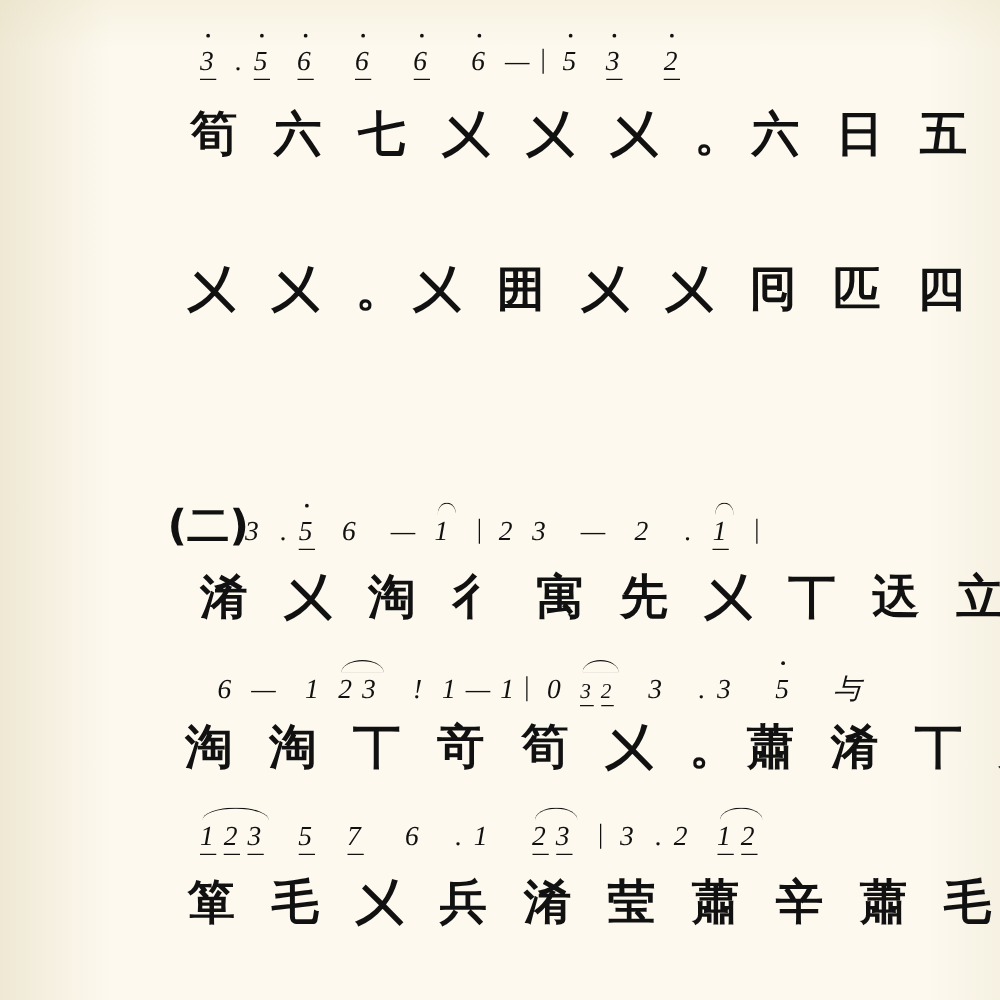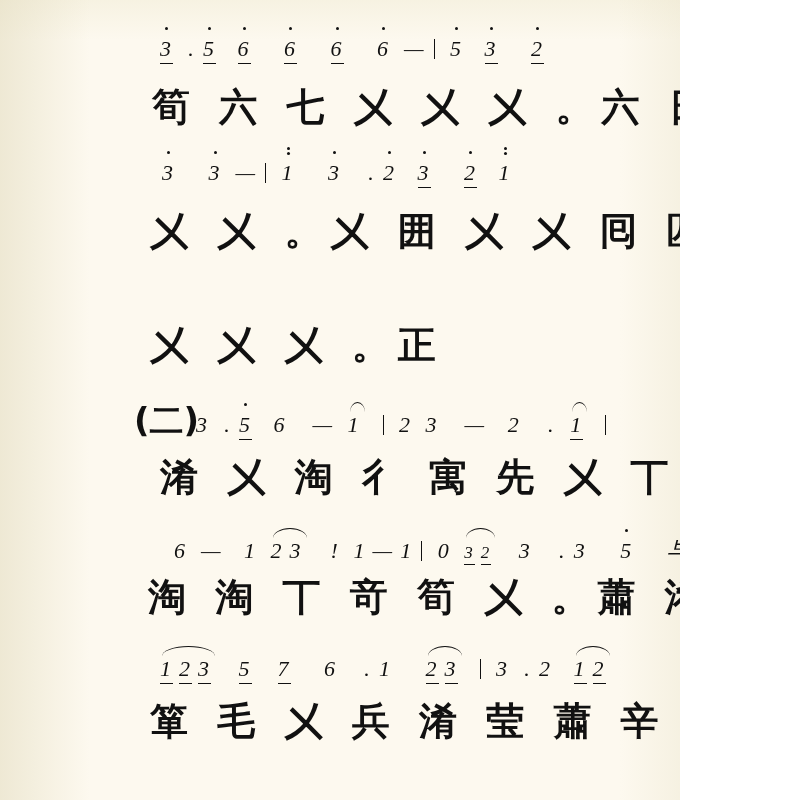--- a/index.html
+++ b/index.html
@@ -5,21 +5,21 @@
   html, body {
     margin: 0;
     padding: 0;
     background: #ffffff;
   }
   body {
     font-family: "Liberation Serif", serif;
   }
   #page {
     position: relative;
-    width: 680px;
+    width: 800px;
     height: 800px;
     background: #7dd3fc;
     overflow: hidden;
   }
   
   #paper-texture {
     position: absolute;
     inset: 0;
     background:
       linear-gradient(to right, rgba(226,219,190,0.55) 0px, rgba(253,251,240,0) 90px),
@@ -134,32 +134,22 @@
     <span class="tok dot-up u1 wide">6</span>
     <span class="tok dot-up u1 wide">6</span>
     <span class="tok dot-up u1 wide">6</span>
     <span class="tok dot-up">6</span><span class="tok tight">—</span><span class="barline"></span>
     <span class="tok dot-up">5</span>
     <span class="tok dot-up u1 wide">3</span>
     <span class="tok dot-up u1">2</span>
   </div>
   <div class="music-line gongche" style="left:152px; top:82px;">筍 六 七 㐅 㐅 㐅 。六 日 五 四</div>
 
-  <div class="music-line jianpu" style="left:162px; top:160px;">
-    <span class="tok dot-up wide">3</span>
-    <span class="tok dot-up">3</span><span class="tok tight">—</span><span class="barline"></span>
-    <span class="tok dot-up2 wide">1</span>
-    <span class="tok dot-up wide">3</span><span class="tok tight">.</span><span class="tok dot-up">2</span>
-    <span class="tok dot-up u1 wide">3</span>
-    <span class="tok dot-up u1">2</span>
-    <span class="tok dot-up2">1</span>
-  </div>
   <div class="music-line gongche" style="left:150px; top:206px;">㐅 㐅 。㐅 囲 㐅 㐅 囘 匹 四 三</div>
 
-  <div class="music-line gongche" style="left:150px; top:320px;">㐅 㐅 㐅 。正</div>
 
   <div class="music-line section-mark" style="left:134px; top:398px;">(二)</div>
   <div class="music-line jianpu" style="left:196px; top:412px;">
     <span class="tok">3</span><span class="tok tight">.</span><span class="tok dot-up u1">5</span>
     <span class="tok wide">6</span><span class="tok tight">—</span>
     <span class="slur"><span class="tok tight">1</span></span><span class="barline"></span>
     <span class="tok tight">2</span>
     <span class="tok wide">3</span><span class="tok">—</span>
     <span class="tok wide">2</span><span class="tok tight">.</span>
     <span class="slur"><span class="tok tight u1">1</span></span><span class="barline"></span>

